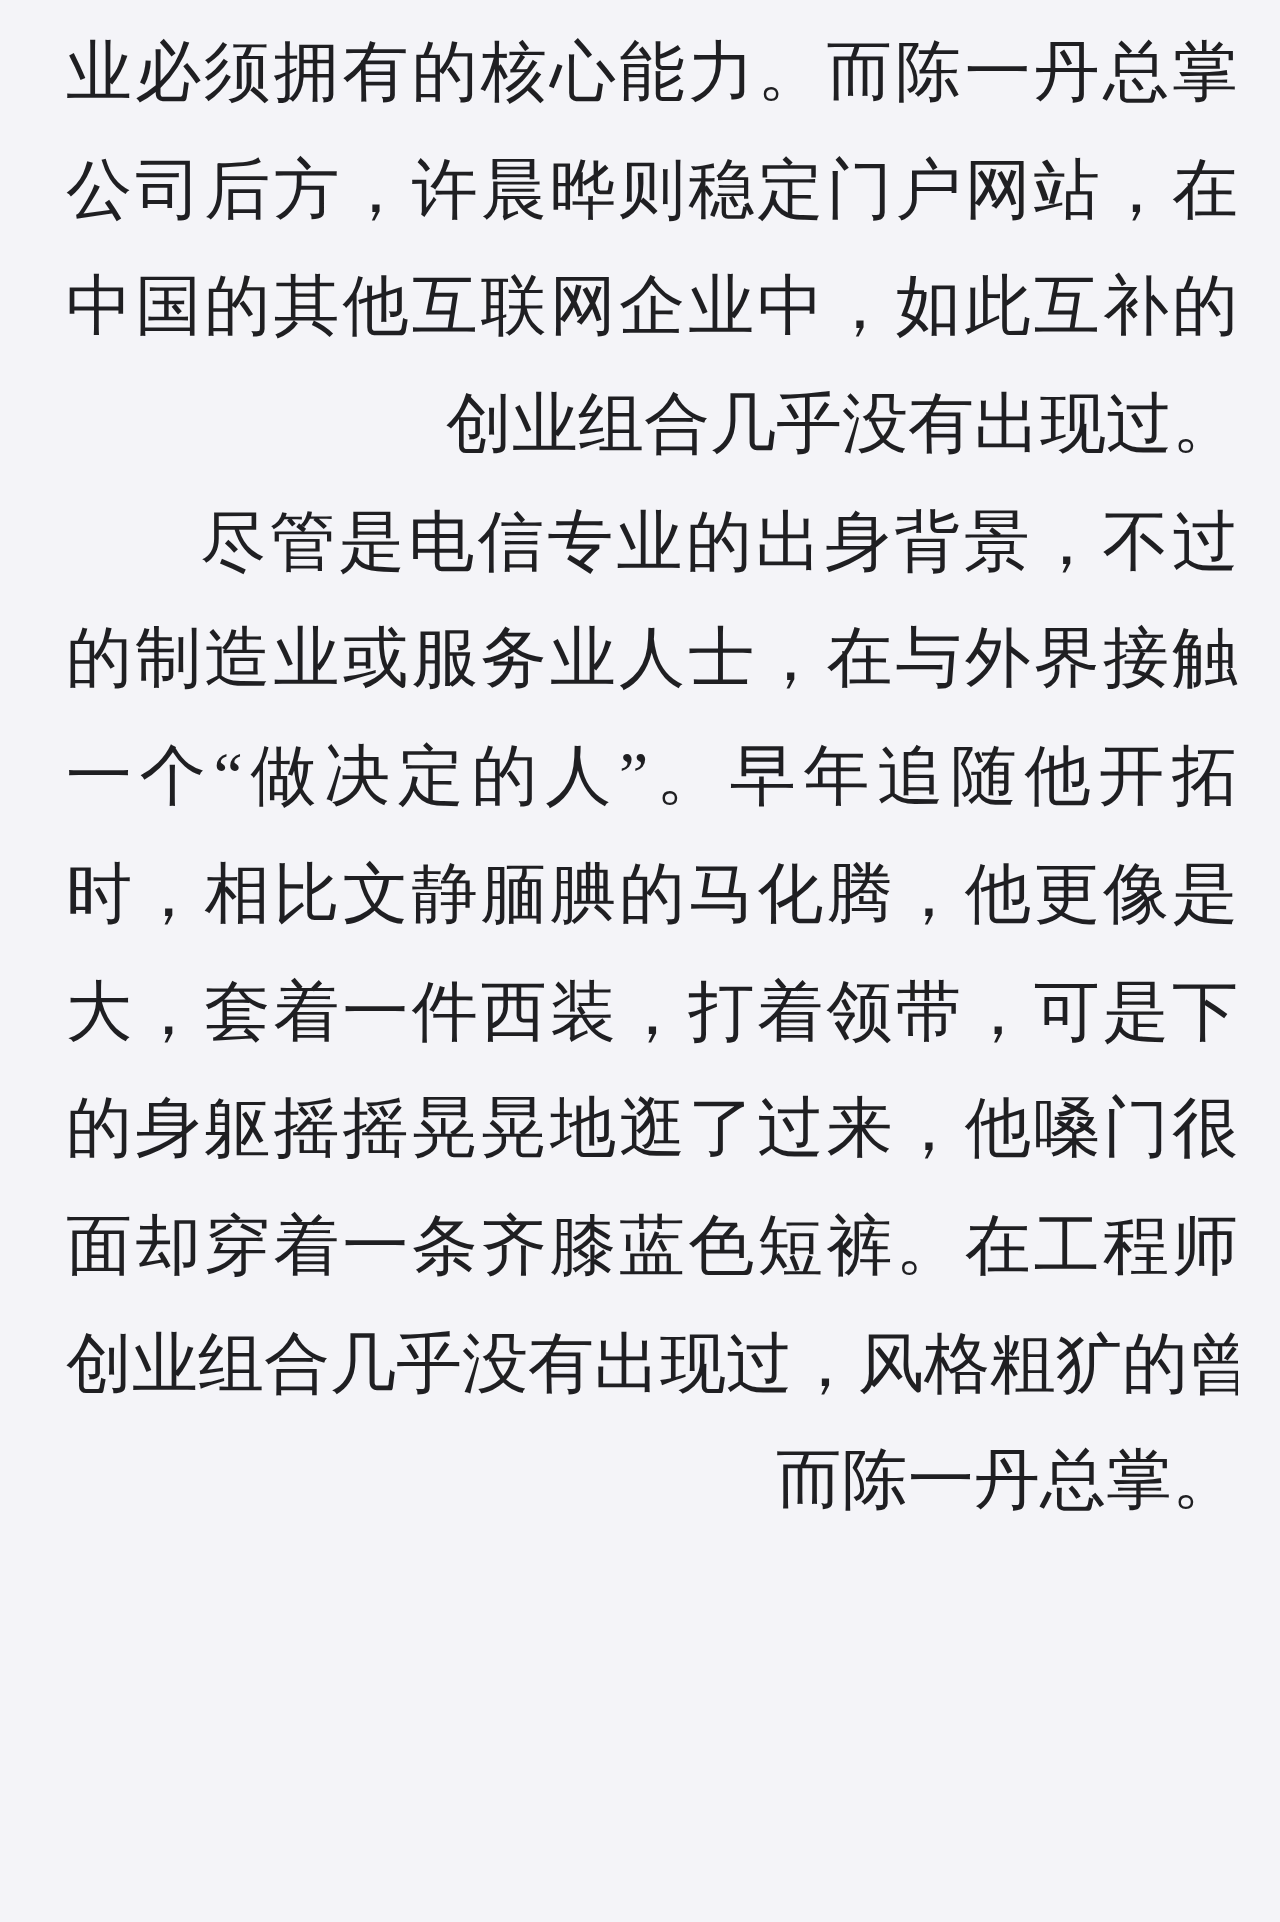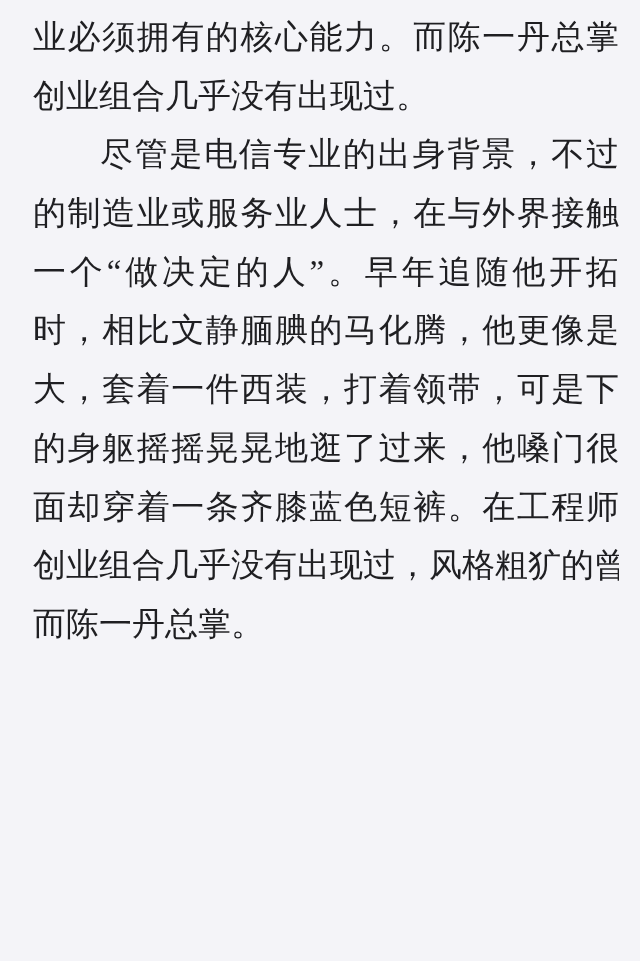--- a/index.html
+++ b/index.html
@@ -20,37 +20,39 @@
     background: #f4f4f8;
     font-family: "Liberation Serif", "DejaVu Serif", serif;
     font-size: 33px;
     color: #1f1f22;
   }
   .text-line {
     height: 58.7px;
     line-height: 58.7px;
     white-space: nowrap;
     overflow: hidden;
-    text-align: left;
+    text-align: right;
   }
   .text-line.fill {
     text-align: justify;
     text-align-last: justify;
     text-justify: inter-character;
   }
   .text-line.indent {
     text-indent: 67px;
   }
 </style>
 </head>
 <body>
 
 <div class="reader-page">
   <div id="text-body">
       <div class="text-line fill">业必须拥有的核心能力。而陈一丹总掌</div>
+      <div class="text-line fill">公司后方，许晨晔则稳定门户网站，在</div>
+      <div class="text-line fill">中国的其他互联网企业中，如此互补的</div>
       <div class="text-line">创业组合几乎没有出现过。</div>
       <div class="text-line fill indent">尽管是电信专业的出身背景，不过</div>
       <div class="text-line fill">的制造业或服务业人士，在与外界接触</div>
       <div class="text-line fill">一个“做决定的人”。早年追随他开拓</div>
       <div class="text-line fill">时，相比文静腼腆的马化腾，他更像是</div>
       <div class="text-line fill">大，套着一件西装，打着领带，可是下</div>
       <div class="text-line fill">的身躯摇摇晃晃地逛了过来，他嗓门很</div>
       <div class="text-line fill">面却穿着一条齐膝蓝色短裤。在工程师</div>
       <div class="text-line fill">创业组合几乎没有出现过，风格粗犷的曾</div>
       <div class="text-line">而陈一丹总掌。</div>

